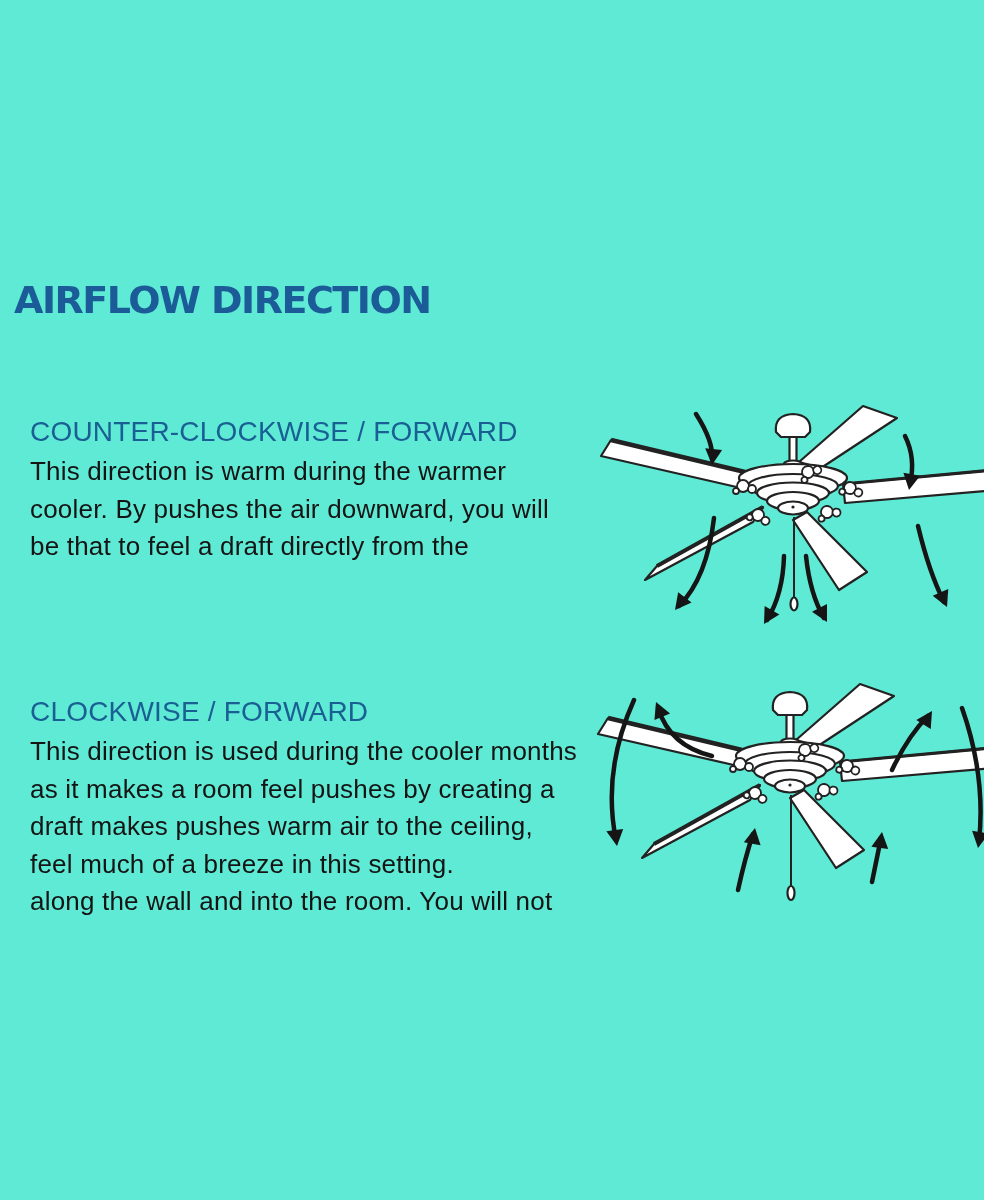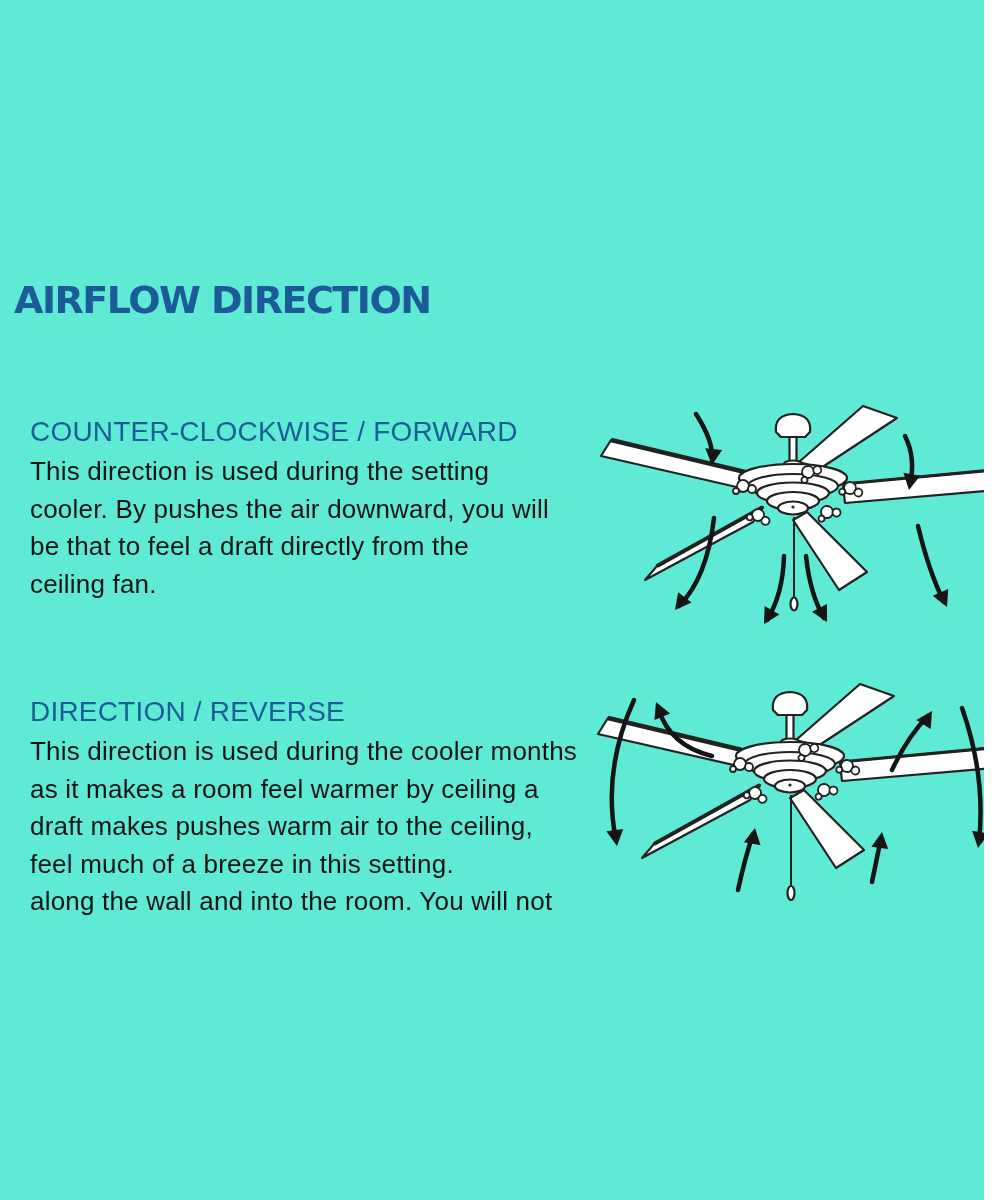--- a/index.html
+++ b/index.html
@@ -48,24 +48,23 @@
 </head>
 <body>
 
 <div class="page">
 
   <div class="page-title">AIRFLOW DIRECTION</div>
 
   <div class="sec sec-forward">
     <div class="sec-heading">COUNTER-CLOCKWISE / FORWARD</div>
     <div class="sec-body">
-      <div class="body-line">This direction is used during the setting</div>
+      <div class="body-line">This direction is warm during the warmer</div>
       <div class="body-line">cooler. By pushes the air downward, you will</div>
       <div class="body-line">be that to feel a draft directly from the</div>
-      <div class="body-line">ceiling fan.</div>
     </div>
   </div>
 
   <svg class="illus illus-forward" width="407" height="258" viewBox="0 0 407 258" role="img" aria-label="Line-art five-blade ceiling fan with arrows pointing downward showing air blown down">
     <defs>
       <path id="ah" d="M 0 0 L -8.5 -16 L 8.5 -16 Z"></path>
       <g id="scroll" fill="#ffffff" stroke="#222222" stroke-width="1.8">
         <circle r="6"></circle>
         <circle cx="9" cy="3" r="4"></circle>
         <circle cx="-7" cy="5" r="3"></circle>
@@ -130,24 +129,24 @@
         <use class="ah" href="#ah" transform="translate(234,222) rotate(-28)"></use>
       </g>
       <g>
         <path class="arrow" d="M 325,126 Q 336,172 351,202"></path>
         <use class="ah" href="#ah" transform="translate(354,207) rotate(-24)"></use>
       </g>
     </g>
   </svg>
 
   <div class="sec sec-reverse">
-    <div class="sec-heading">DIRECTION / REVERSE</div>
+    <div class="sec-heading">CLOCKWISE / FORWARD</div>
     <div class="sec-body">
       <div class="body-line">This direction is used during the cooler months</div>
-      <div class="body-line">as it makes a room feel warmer by ceiling a</div>
+      <div class="body-line">as it makes a room feel pushes by creating a</div>
       <div class="body-line">draft makes pushes warm air to the ceiling,</div>
       <div class="body-line">feel much of a breeze in this setting.</div>
       <div class="body-line">along the wall and into the room. You will not</div>
     </div>
   </div>
 
   <svg class="illus illus-reverse" width="412" height="264" viewBox="0 0 412 264" role="img" aria-label="Line-art five-blade ceiling fan with arrows circulating upward showing air drawn up and pushed along ceiling and walls">
     <g>
       <use href="#fan-art" x="2" y="2"></use>
 

